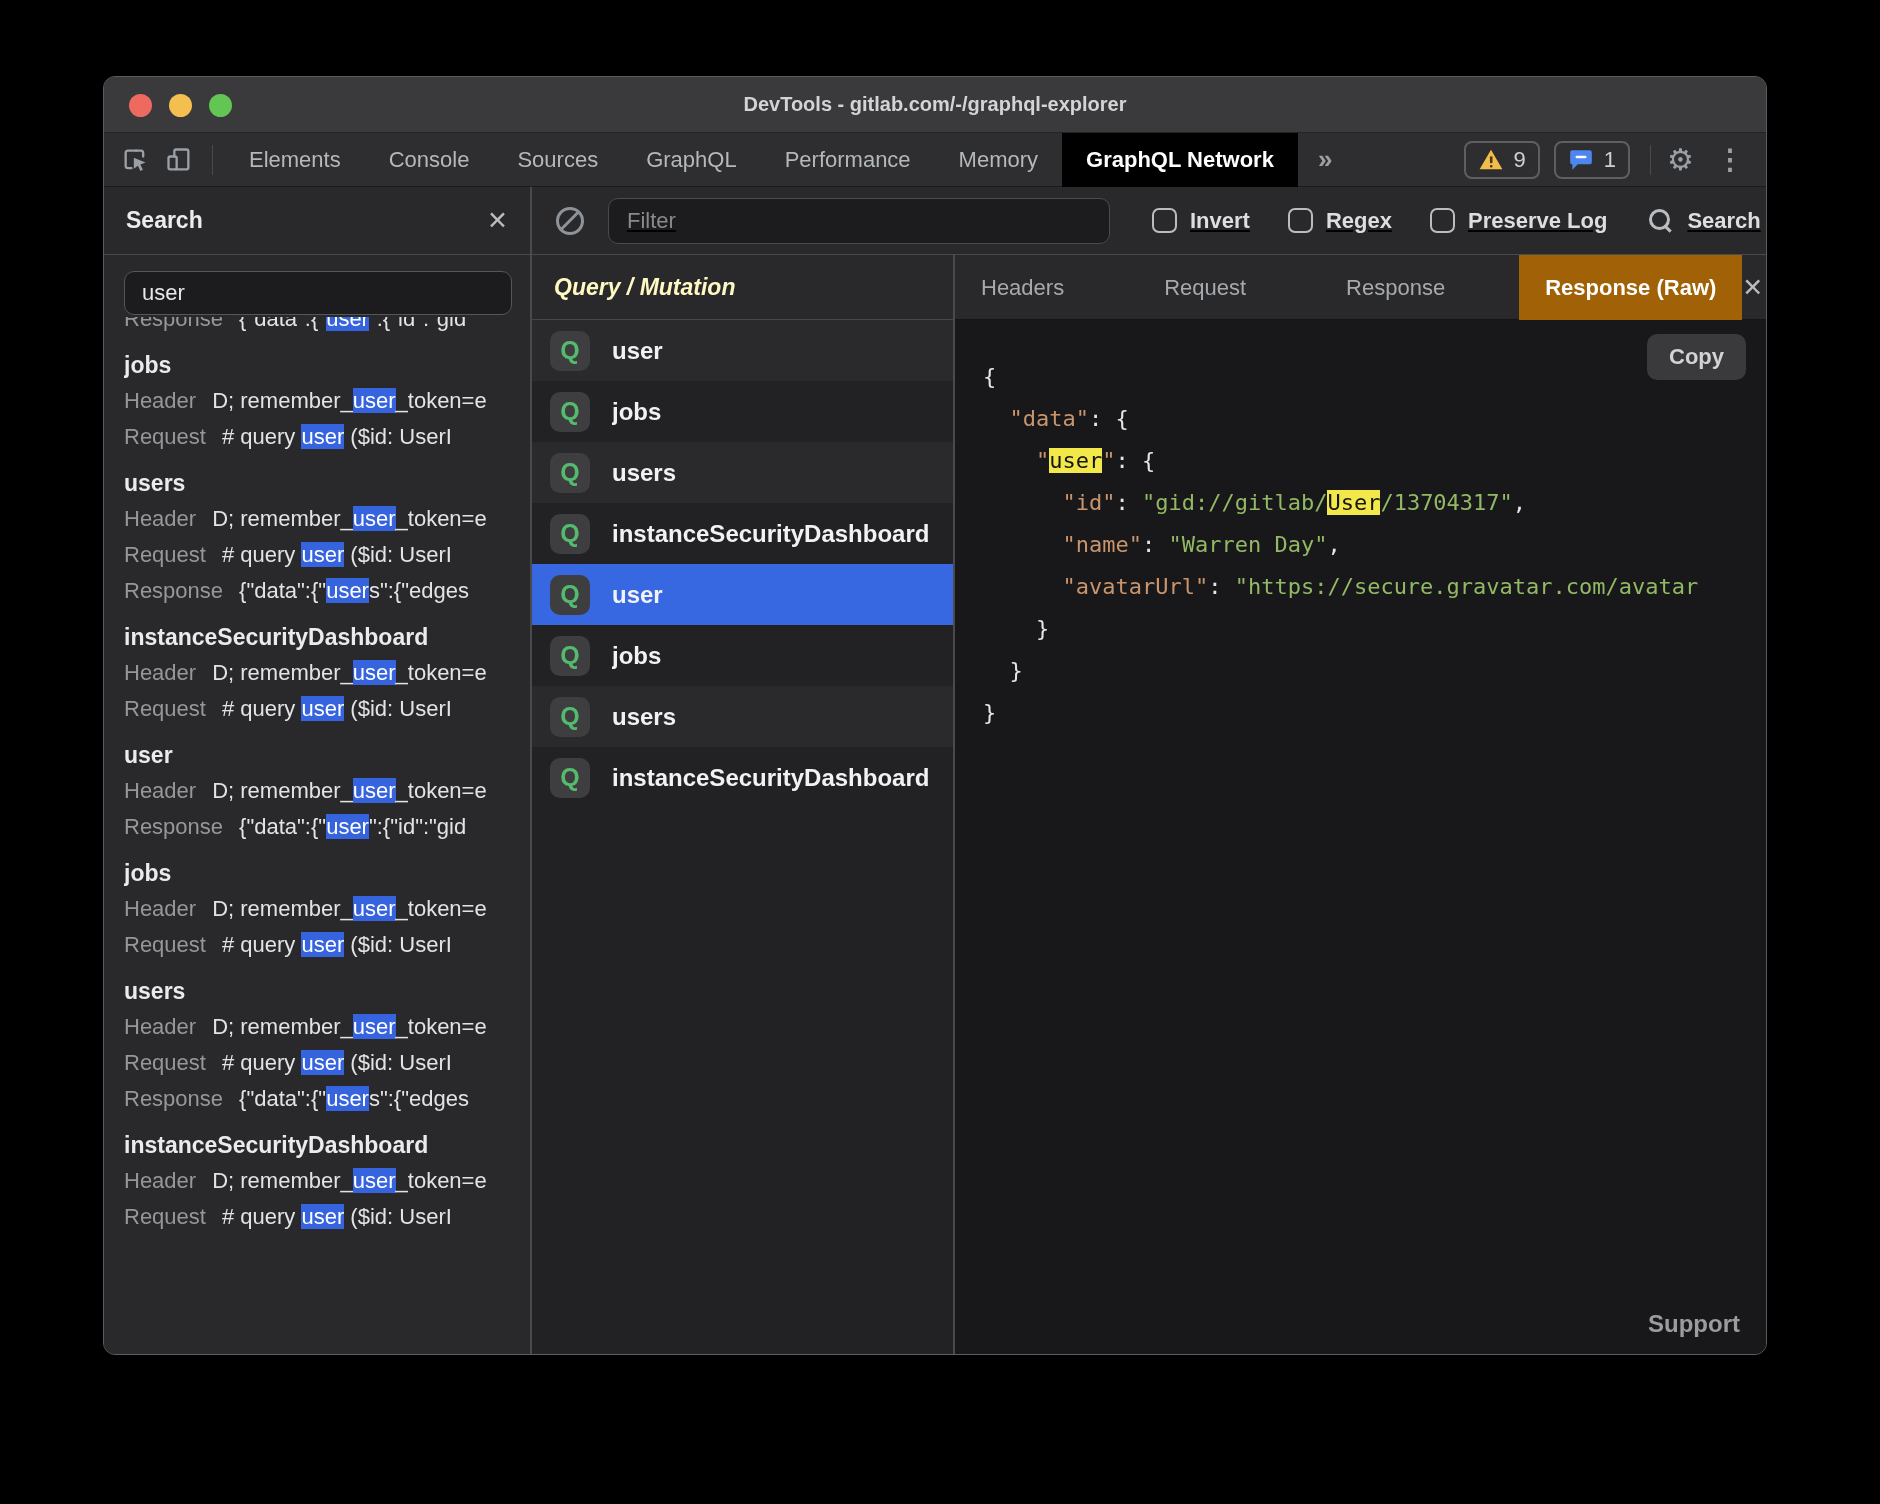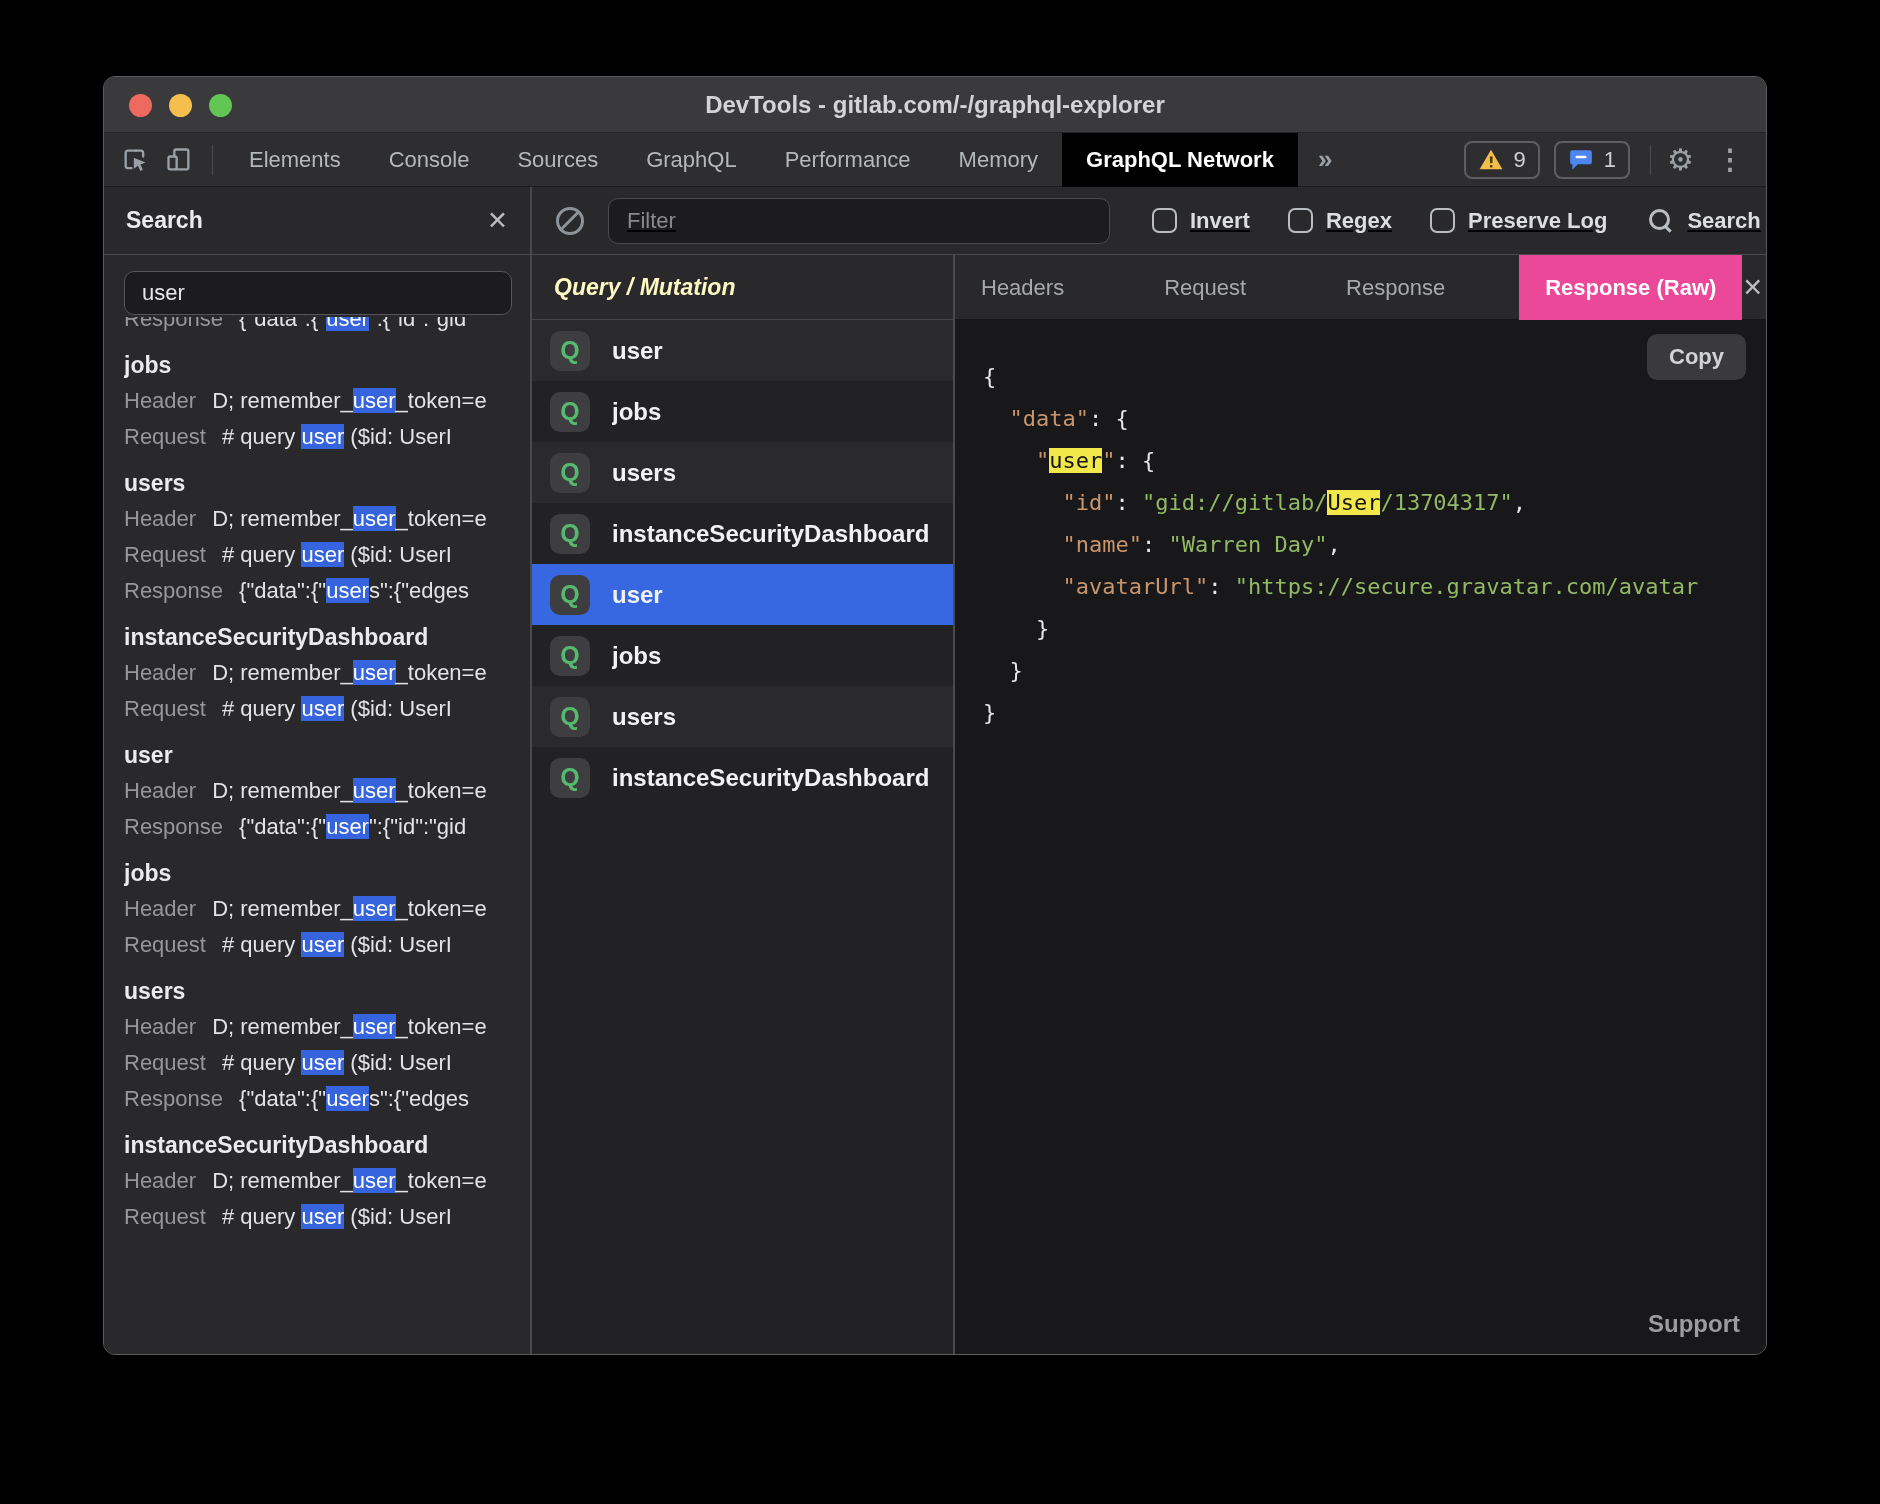--- a/index.html
+++ b/index.html
@@ -10,21 +10,21 @@
   .window { position:absolute; left:103px; top:76px; width:1664px; height:1279px;
             background:#29292b; border:1px solid #5c5c5e; border-radius:12px; overflow:hidden;
             display:flex; flex-direction:column; }
 
   
   .titlebar { height:56px; background:#3a3a3c; border-bottom:1px solid #232325;
               display:flex; align-items:center; justify-content:center; position:relative; flex:0 0 auto; }
   .lights { position:absolute; left:25px; top:17px; display:flex; gap:17px; }
   .light { width:23px; height:23px; border-radius:50%; }
   .light.red { background:#ee6a5f; } .light.yellow { background:#f5bf4f; } .light.green { background:#62c554; }
-  .win-title { font-size:24px; font-weight:700; color:#d4d4d6; }
+  .win-title { font-size:20px; font-weight:700; color:#d4d4d6; }
 
   
   .tabbar { height:54px; background:#2e2e30; border-bottom:1px solid #1c1c1e;
             display:flex; align-items:center; padding:0 0 0 16px; flex:0 0 auto; }
   .tool-ic { width:30px; height:30px; margin-right:14px; display:flex; align-items:center; justify-content:center; }
   .tb-sep { width:1px; height:30px; background:#4a4a4c; margin:0 12px 0 4px; }
   .dtab { height:54px; line-height:54px; padding:0 24px; font-size:22px; color:#b4b8bc; white-space:nowrap; }
   .dtab.active { background:#000; color:#fff; font-weight:700; }
   .more-tabs { font-size:26px; color:#9aa0a6; padding:0 20px; font-weight:600; }
   .tb-spacer { flex:1; }
@@ -89,21 +89,21 @@
   .q-badge { width:40px; height:40px; border-radius:10px; background:#3e3e40; color:#55ba6e;
              font-weight:800; font-size:25px; display:flex; align-items:center; justify-content:center; flex:0 0 auto; }
   .q-label { font-size:24px; font-weight:700; color:#f2f2f4; white-space:nowrap; overflow:hidden; }
 
   
   .panel-right { flex:1; background:#18181a; display:flex; flex-direction:column; overflow:hidden; }
   .d-tabs { height:65px; background:#29292b; display:flex; align-items:center; flex:0 0 auto;
             border-bottom:1px solid #151517; }
   .d-tab { height:65px; line-height:65px; padding:0 26px; font-size:22px; font-weight:500; color:#a6aaae;
            white-space:nowrap; }
-  .d-tab.active { background:#ec4899; color:#fff; font-weight:700; }
+  .d-tab.active { background:#a16207; color:#fff; font-weight:700; }
   .d-close { margin-left:auto; margin-right:24px; font-size:25px; color:#bcbcbe; }
   .d-content { flex:1; position:relative; overflow:hidden; padding:36px 0 0 28px; }
   .copy-btn { position:absolute; top:14px; right:20px; background:#3a3a3c; border-radius:10px;
               padding:10px 22px; font-size:22px; font-weight:600; color:#d2d3d5; }
   .j-line { font-family:"DejaVu Sans Mono", monospace; font-size:22px; line-height:42px; white-space:pre; }
   .j-p { color:#e6e6e8; } .j-k { color:#c9956c; } .j-v { color:#92b964; }
   .j-h { background:#f3e84a; color:#141414; }
   .support { position:absolute; bottom:16px; right:26px; font-size:24px; font-weight:700; color:#9c9ca0; }
 </style>
 </head>

